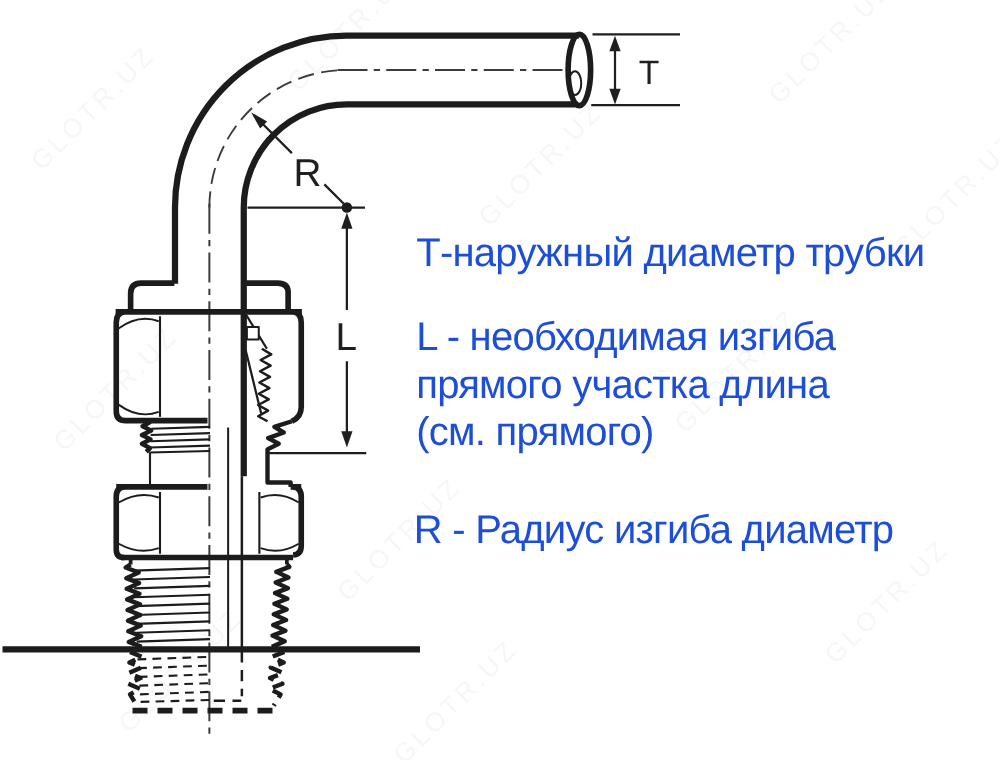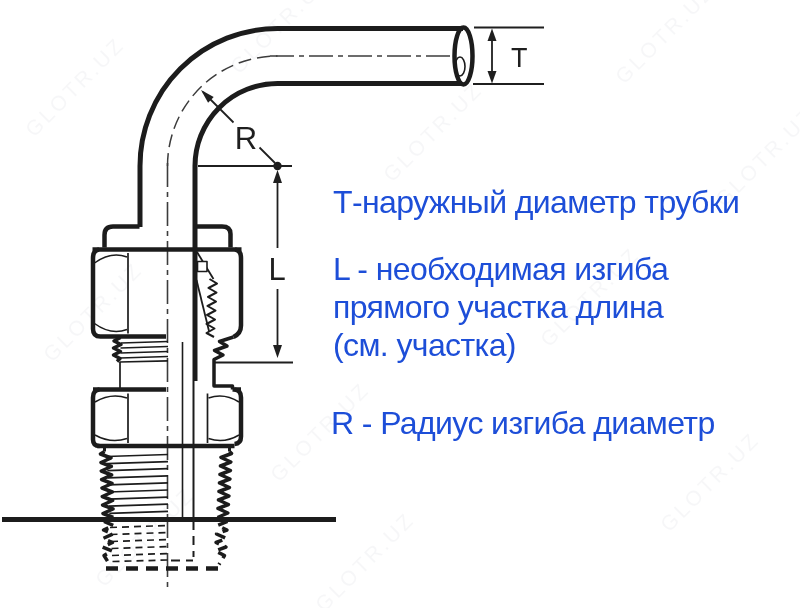--- a/index.html
+++ b/index.html
@@ -148,19 +148,19 @@
       <path stroke-width="2" stroke-dasharray="9 6" d="M 193.5 521 V 557 M 171 560.5 H 193"></path>
     </g>
   </svg>
 
   <div>
     <div class="legend-line" style="left:333px; top:183px">Т-наружный диаметр трубки</div>
 
     <div>
       <div class="legend-line" style="left:333px; top:250px">L - необходимая изгиба</div>
       <div class="legend-line" style="left:333px; top:288px">прямого участка длина</div>
-      <div class="legend-line" style="left:333px; top:326px">(см. участка)</div>
+      <div class="legend-line" style="left:333px; top:326px">(см. прямого)</div>
     </div>
 
     <div class="legend-line" style="left:331px; top:404px">R - Радиус изгиба диаметр</div>
   </div>
 
 </div>
 
 </body></html>

